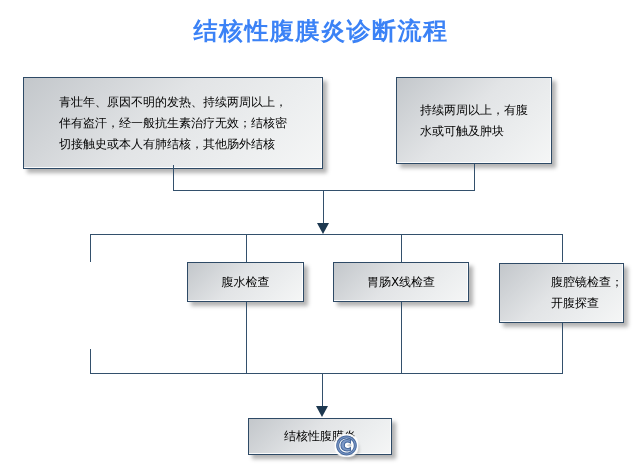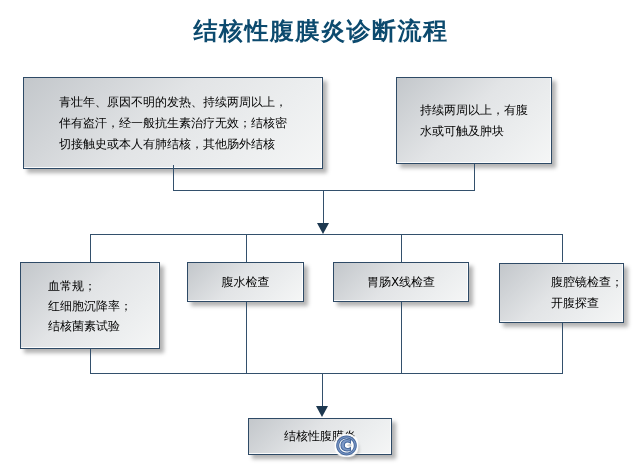--- a/index.html
+++ b/index.html
@@ -16,21 +16,21 @@
     overflow: hidden;
   }
   .title {
     position: absolute;
     left: 0;
     right: 0;
     top: 15px;
     text-align: center;
     font-size: 24px;
     font-weight: bold;
-    color: #0c4a6e;
+    color: #3b82f6;
     letter-spacing: 1.5px;
   }
   .box {
     position: absolute;
     box-sizing: border-box;
     border: 1px solid #2e4a66;
     background: linear-gradient(135deg, #c3c7cb 0%, #e2e4e6 45%, #eceeef 75%, #f5f6f6 100%);
     box-shadow: 4px 4px 4px rgba(0,0,0,0.30), inset -1px -1px 0 rgba(255,255,255,0.85);
     display: flex;
     align-items: center;
@@ -106,25 +106,20 @@
   <div class="line" style="left:173px; top:190px; width:302px; height:1px;"></div>
   <div class="line" style="left:323px; top:190px; width:1px; height:34px;"></div>
   <div class="arrowhead" style="left:317px; top:223px;"></div>
 
   <div class="line" style="left:90px; top:234px; width:473px; height:1px;"></div>
   <div class="line" style="left:90px;  top:234px; width:1px; height:28px;"></div>
   <div class="line" style="left:246px; top:234px; width:1px; height:28px;"></div>
   <div class="line" style="left:401px; top:234px; width:1px; height:28px;"></div>
   <div class="line" style="left:562px; top:234px; width:1px; height:28px;"></div>
 
-  <div class="box" style="left:20px; top:262px; width:140px; height:87px;">
-    <div class="txt" style="line-height:20px;">血常规；
-红细胞沉降率；
-结核菌素试验</div>
-  </div>
 
   <div class="box" style="left:187px; top:262px; width:117px; height:40px;">
     <div class="txt center">腹水检查</div>
   </div>
 
   <div class="box" style="left:333px; top:262px; width:136px; height:40px;">
     <div class="txt center">胃肠X线检查</div>
   </div>
 
   <div class="box" style="left:499px; top:263px; width:125px; height:60px;justify-content:flex-end;">

